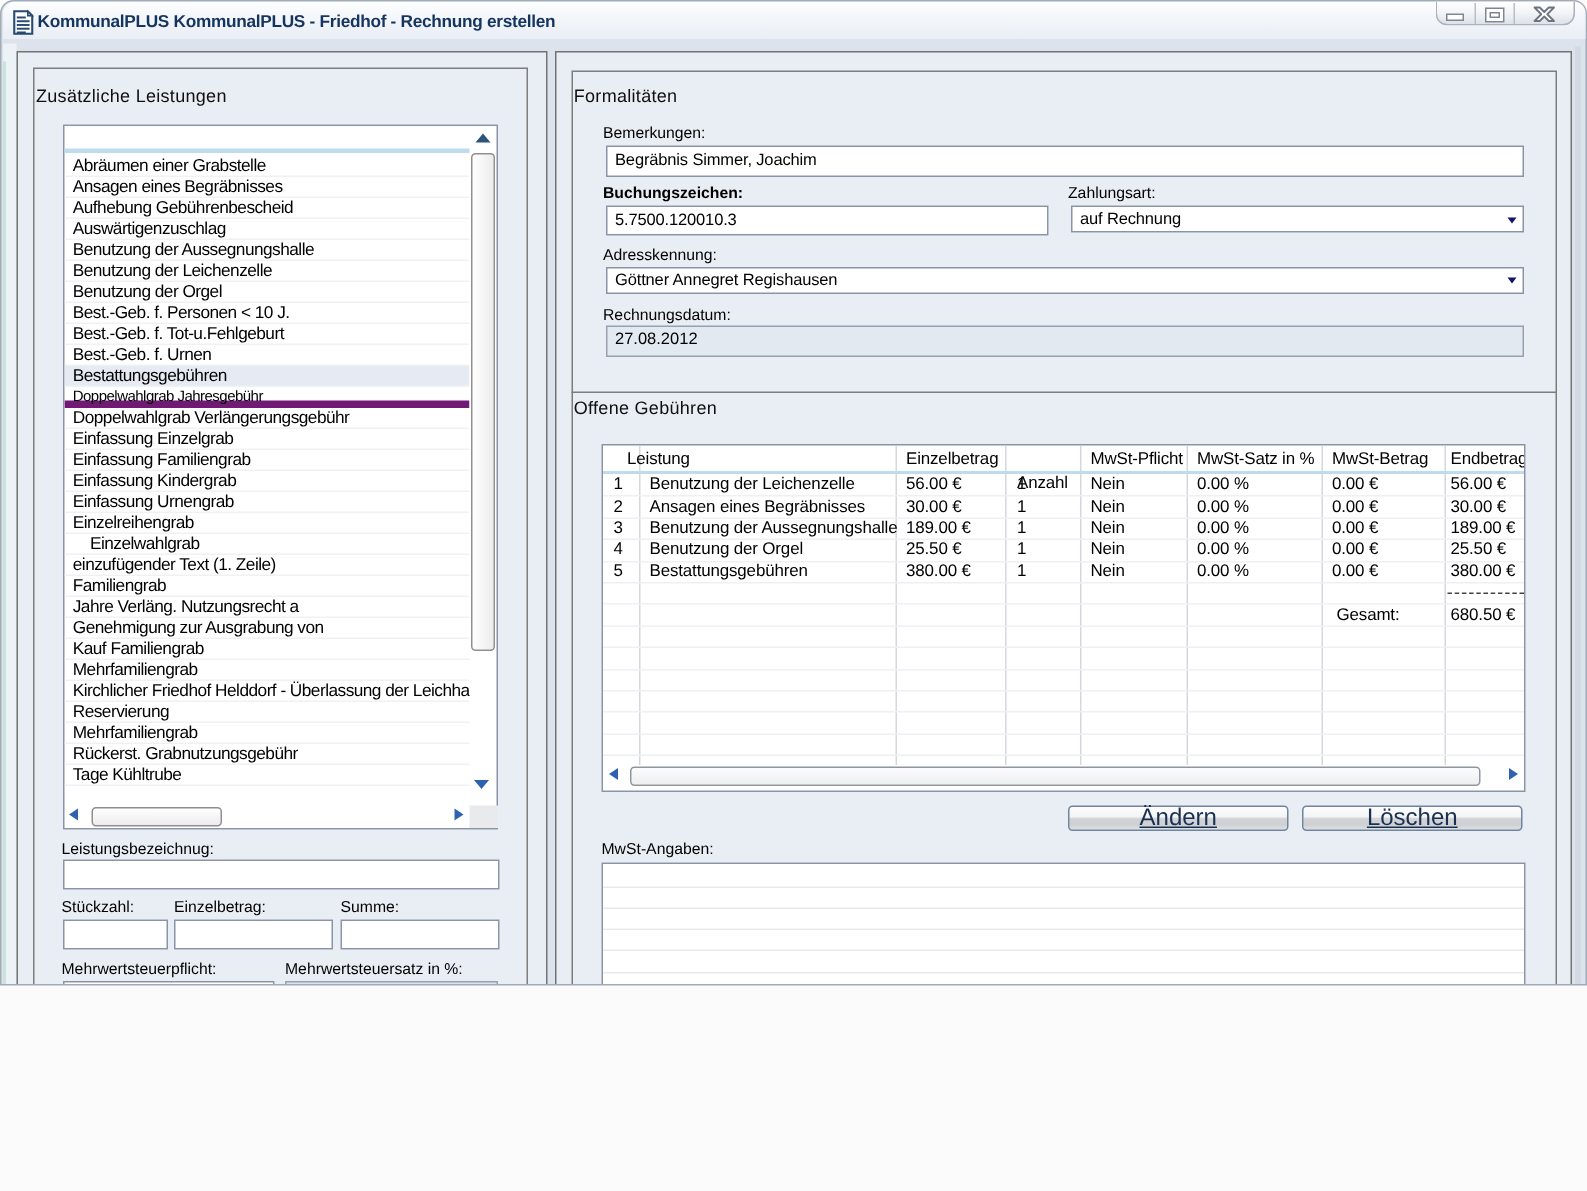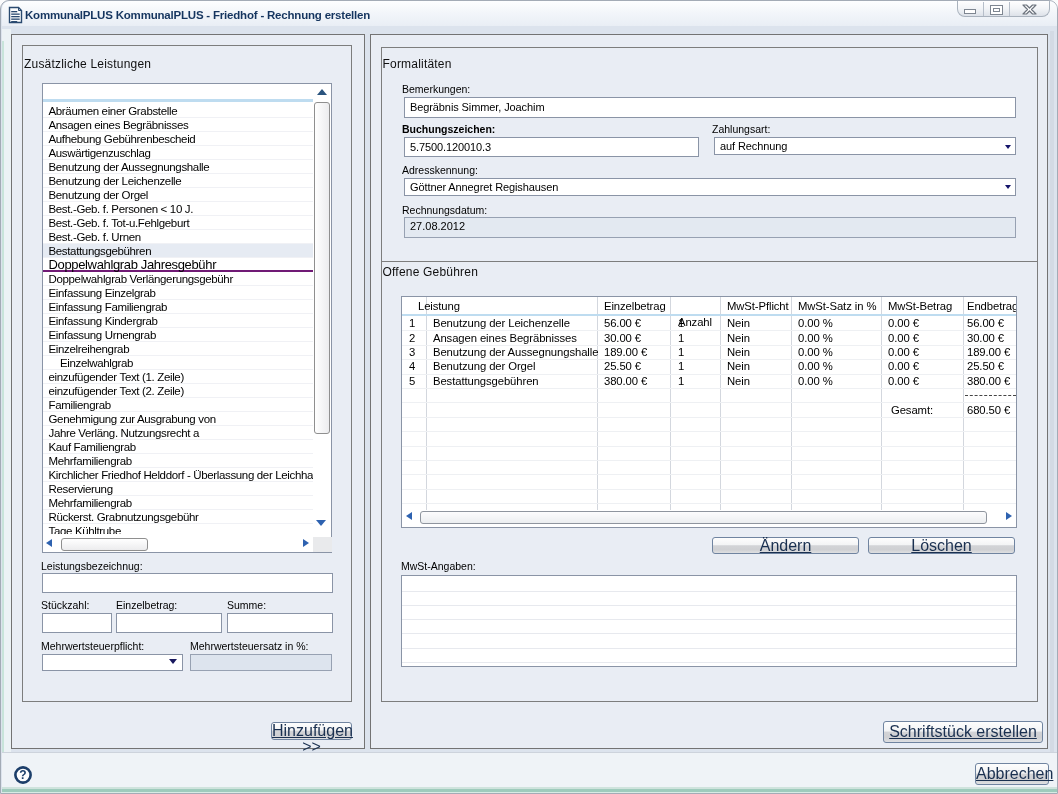--- a/index.html
+++ b/index.html
@@ -1,17 +1,17 @@
 <!DOCTYPE html>
 <html><head><meta charset="utf-8">
 <style>
 *{margin:0;padding:0;box-sizing:border-box;}
 body{width:1058px;height:794px;font-family:"Liberation Sans",sans-serif;overflow:hidden;background:#fbfbfc;}
 .a{position:absolute;}
-#win{position:relative;width:1058px;height:794px;background:#dce3ed;border:1px solid #a3abb6;border-radius:9px 9px 0 0;overflow:hidden;}
+#win{position:relative;width:1058px;height:657px;background:#dce3ed;border:1px solid #a3abb6;border-radius:9px 9px 0 0;overflow:hidden;}
 .lbl{font-size:10.5px;color:#000;white-space:nowrap;}
 .hdr{font-size:12px;letter-spacing:0.2px;color:#101010;white-space:nowrap;}
 .inp{background:#fff;border:1px solid #8a94a6;letter-spacing:-0.1px;}
 .panel{background:#e9edf4;border:1px solid #737373;}
 .ibox{border:1px solid #7d7d7d;}
 .btn{border:1px solid #7084a0;border-radius:3px;background:linear-gradient(180deg,#fdfdfd 0%,#f3f4f5 44%,#d2d3d6 52%,#cfd0d3 78%,#dfe0e2 100%);color:#1a3050;text-align:center;font-size:16px;text-decoration:underline;}
 .tri{width:0;height:0;}
 .cell{position:absolute;font-size:11.3px;letter-spacing:-0.1px;white-space:nowrap;}
 </style></head>
 <body>
@@ -53,33 +53,32 @@
 <div style="height:14px;line-height:14px;font-size:11.5px;letter-spacing:-0.35px;padding-left:5.5px;border-bottom:1px solid #f0f1f5;white-space:nowrap;">Ansagen eines Begräbnisses</div>
 <div style="height:14px;line-height:14px;font-size:11.5px;letter-spacing:-0.35px;padding-left:5.5px;border-bottom:1px solid #f0f1f5;white-space:nowrap;">Aufhebung Gebührenbescheid</div>
 <div style="height:14px;line-height:14px;font-size:11.5px;letter-spacing:-0.35px;padding-left:5.5px;border-bottom:1px solid #f0f1f5;white-space:nowrap;">Auswärtigenzuschlag</div>
 <div style="height:14px;line-height:14px;font-size:11.5px;letter-spacing:-0.35px;padding-left:5.5px;border-bottom:1px solid #f0f1f5;white-space:nowrap;">Benutzung der Aussegnungshalle</div>
 <div style="height:14px;line-height:14px;font-size:11.5px;letter-spacing:-0.35px;padding-left:5.5px;border-bottom:1px solid #f0f1f5;white-space:nowrap;">Benutzung der Leichenzelle</div>
 <div style="height:14px;line-height:14px;font-size:11.5px;letter-spacing:-0.35px;padding-left:5.5px;border-bottom:1px solid #f0f1f5;white-space:nowrap;">Benutzung der Orgel</div>
 <div style="height:14px;line-height:14px;font-size:11.5px;letter-spacing:-0.35px;padding-left:5.5px;border-bottom:1px solid #f0f1f5;white-space:nowrap;">Best.-Geb. f. Personen &lt; 10 J.</div>
 <div style="height:14px;line-height:14px;font-size:11.5px;letter-spacing:-0.35px;padding-left:5.5px;border-bottom:1px solid #f0f1f5;white-space:nowrap;">Best.-Geb. f. Tot-u.Fehlgeburt</div>
 <div style="height:14px;line-height:14px;font-size:11.5px;letter-spacing:-0.35px;padding-left:5.5px;border-bottom:1px solid #f0f1f5;white-space:nowrap;">Best.-Geb. f. Urnen</div>
 <div style="height:14px;line-height:14px;font-size:11.5px;letter-spacing:-0.35px;padding-left:5.5px;border-bottom:1px solid #f0f1f5;background:#e6ebf3;white-space:nowrap;">Bestattungsgebühren</div>
-<div style="height:14px;line-height:14px;font-size:13px;letter-spacing:-0.35px;padding-left:5.5px;border-bottom:2px solid #701a75;white-space:nowrap;">Doppelwahlgrab Jahresgebühr</div>
+<div style="height:14px;line-height:14px;font-size:10px;letter-spacing:-0.35px;padding-left:5.5px;border-bottom:5px solid #701a75;white-space:nowrap;">Doppelwahlgrab Jahresgebühr</div>
 <div style="height:14px;line-height:14px;font-size:11.5px;letter-spacing:-0.35px;padding-left:5.5px;border-bottom:1px solid #f0f1f5;white-space:nowrap;">Doppelwahlgrab Verlängerungsgebühr</div>
 <div style="height:14px;line-height:14px;font-size:11.5px;letter-spacing:-0.35px;padding-left:5.5px;border-bottom:1px solid #f0f1f5;white-space:nowrap;">Einfassung Einzelgrab</div>
 <div style="height:14px;line-height:14px;font-size:11.5px;letter-spacing:-0.35px;padding-left:5.5px;border-bottom:1px solid #f0f1f5;white-space:nowrap;">Einfassung Familiengrab</div>
 <div style="height:14px;line-height:14px;font-size:11.5px;letter-spacing:-0.35px;padding-left:5.5px;border-bottom:1px solid #f0f1f5;white-space:nowrap;">Einfassung Kindergrab</div>
 <div style="height:14px;line-height:14px;font-size:11.5px;letter-spacing:-0.35px;padding-left:5.5px;border-bottom:1px solid #f0f1f5;white-space:nowrap;">Einfassung Urnengrab</div>
 <div style="height:14px;line-height:14px;font-size:11.5px;letter-spacing:-0.35px;padding-left:5.5px;border-bottom:1px solid #f0f1f5;white-space:nowrap;">Einzelreihengrab</div>
 <div style="height:14px;line-height:14px;font-size:11.5px;letter-spacing:-0.35px;padding-left:17px;border-bottom:1px solid #f0f1f5;white-space:nowrap;">Einzelwahlgrab</div>
 <div style="height:14px;line-height:14px;font-size:11.5px;letter-spacing:-0.35px;padding-left:5.5px;border-bottom:1px solid #f0f1f5;white-space:nowrap;">einzufügender Text (1. Zeile)</div>
-<div style="height:14px;line-height:14px;font-size:11.5px;letter-spacing:-0.35px;padding-left:5.5px;border-bottom:1px solid #f0f1f5;white-space:nowrap;">einzufügender Text (2. Zeile)</div>
 <div style="height:14px;line-height:14px;font-size:11.5px;letter-spacing:-0.35px;padding-left:5.5px;border-bottom:1px solid #f0f1f5;white-space:nowrap;">Familiengrab</div>
+<div style="height:14px;line-height:14px;font-size:11.5px;letter-spacing:-0.35px;padding-left:5.5px;border-bottom:1px solid #f0f1f5;white-space:nowrap;">Jahre Verläng. Nutzungsrecht a</div>
 <div style="height:14px;line-height:14px;font-size:11.5px;letter-spacing:-0.35px;padding-left:5.5px;border-bottom:1px solid #f0f1f5;white-space:nowrap;">Genehmigung zur Ausgrabung von</div>
-<div style="height:14px;line-height:14px;font-size:11.5px;letter-spacing:-0.35px;padding-left:5.5px;border-bottom:1px solid #f0f1f5;white-space:nowrap;">Jahre Verläng. Nutzungsrecht a</div>
 <div style="height:14px;line-height:14px;font-size:11.5px;letter-spacing:-0.35px;padding-left:5.5px;border-bottom:1px solid #f0f1f5;white-space:nowrap;">Kauf Familiengrab</div>
 <div style="height:14px;line-height:14px;font-size:11.5px;letter-spacing:-0.35px;padding-left:5.5px;border-bottom:1px solid #f0f1f5;white-space:nowrap;">Mehrfamiliengrab</div>
 <div style="height:14px;line-height:14px;font-size:11.5px;letter-spacing:-0.35px;padding-left:5.5px;border-bottom:1px solid #f0f1f5;white-space:nowrap;">Kirchlicher Friedhof Helddorf - Überlassung der Leichhal</div>
 <div style="height:14px;line-height:14px;font-size:11.5px;letter-spacing:-0.35px;padding-left:5.5px;border-bottom:1px solid #f0f1f5;white-space:nowrap;">Reservierung</div>
 <div style="height:14px;line-height:14px;font-size:11.5px;letter-spacing:-0.35px;padding-left:5.5px;border-bottom:1px solid #f0f1f5;white-space:nowrap;">Mehrfamiliengrab</div>
 <div style="height:14px;line-height:14px;font-size:11.5px;letter-spacing:-0.35px;padding-left:5.5px;border-bottom:1px solid #f0f1f5;white-space:nowrap;">Rückerst. Grabnutzungsgebühr</div>
 <div style="height:14px;line-height:14px;font-size:11.5px;letter-spacing:-0.35px;padding-left:5.5px;border-bottom:1px solid #f0f1f5;white-space:nowrap;">Tage Kühltrube</div>
 </div>
 <div class="a" style="left:313px;top:101px;width:16px;height:332px;border:1px solid #8f8f8f;border-radius:3px;background:linear-gradient(90deg,#ffffff,#ececee);"></div>
 <div class="a tri" style="left:314.5px;top:519px;border-left:5.5px solid transparent;border-right:5.5px solid transparent;border-top:6.5px solid #2e62b0;"></div>

